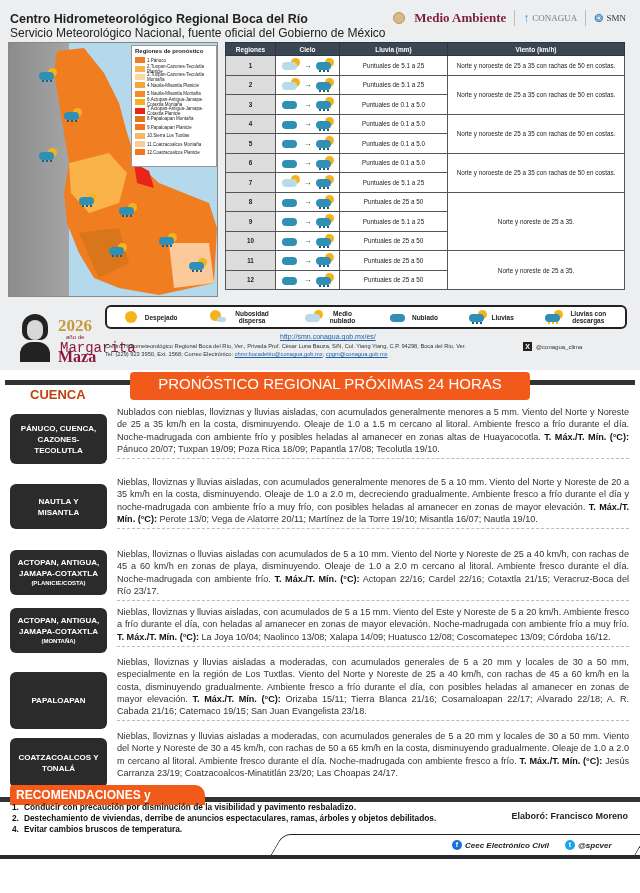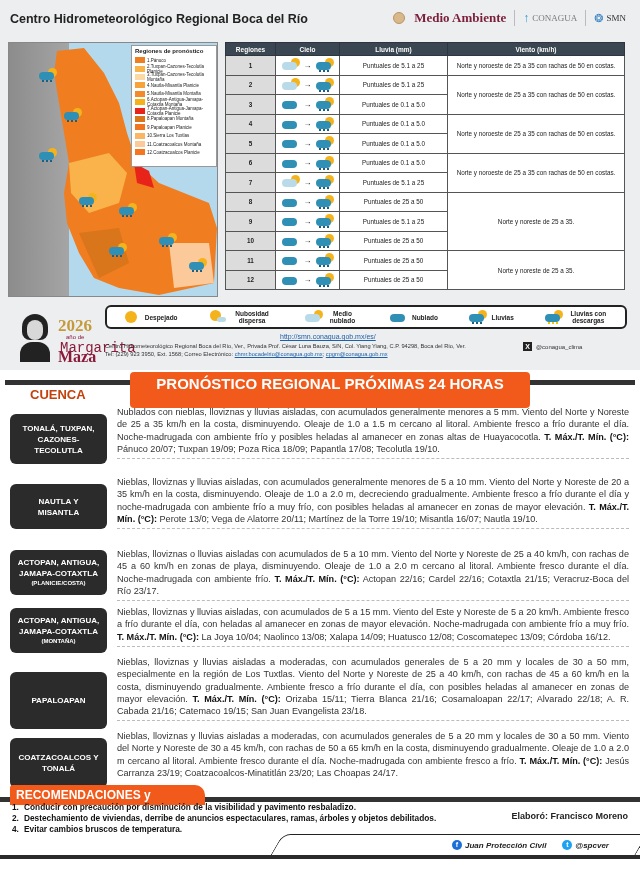--- a/index.html
+++ b/index.html
@@ -44,21 +44,21 @@
 .mm{position:absolute;left:10px;top:310px;width:92px;height:55px}
 .mm .face{position:absolute;left:10px;top:4px;width:30px;height:48px}
 .mm .face .hair{position:absolute;left:2px;top:0;width:26px;height:26px;border-radius:13px 13px 8px 8px;background:#222}
 .mm .face .skin{position:absolute;left:7px;top:6px;width:16px;height:20px;border-radius:8px;background:#d8d8d8}
 .mm .face .body{position:absolute;left:0;top:28px;width:30px;height:20px;border-radius:12px 12px 0 0;background:#222}
 .mm .yr{position:absolute;left:48px;top:6px;font-family:"Liberation Serif",serif;font-size:17px;font-weight:bold;color:#c49a3a}
 .mm .ad{position:absolute;left:56px;top:24px;font-size:6px;color:#8b1a3a}
 .mm .mg{position:absolute;left:50px;top:30px;font-size:14px;color:#8b1a3a;font-family:Liberation Mono, monospace}
 .mm .mz{position:absolute;left:48px;top:38px;font-size:16px;font-weight:bold;color:#8b1a3a;font-family:"Liberation Serif",serif}
 .bandline{position:absolute;left:5px;top:380px;width:630px;height:5px;background:#333}
-.banner{position:absolute;left:130px;top:372px;width:400px;height:36px;background:#f25a1c;border-radius:4px;color:#fff;font-weight:bold;font-size:15px;text-align:center;line-height:24px}
+.banner{position:absolute;left:130px;top:372px;width:400px;height:28px;background:#f25a1c;border-radius:4px;color:#fff;font-weight:normal;font-size:15px;text-align:center;line-height:24px}
 .cuenca{position:absolute;left:30px;top:387px;font-size:13px;font-weight:bold;color:#c2410c}
 .row{position:absolute;left:10px;width:620px}
 .row .badge{position:absolute;left:0;width:97px;background:#2b2b2b;color:#fff;border-radius:6px;font-weight:bold;font-size:8px;text-align:center;display:flex;flex-direction:column;align-items:center;justify-content:center;line-height:11px}
 .row .badge .sub{font-size:6px;line-height:9px}
 .row .txt{position:absolute;left:107px;width:512px;font-size:9.1px;line-height:12.3px;color:#333;text-align:justify;border-bottom:1px dashed #bbb;padding-bottom:3px}
 .row .txt b{color:#111}
 .recband{position:absolute;left:0;top:797px;width:640px;height:5px;background:#333}
 .recban{position:absolute;left:10px;top:785px;width:195px;height:20px;background:#f25a1c;color:#fff;font-weight:bold;font-size:12px;line-height:20px;padding-left:6px;border-radius:3px 10px 0 0}
 .recs{position:absolute;left:12px;top:802px;font-size:8.3px;font-weight:bold;color:#111;line-height:11.2px;list-style:none}
 .recs li span.n{display:inline-block;width:12px}
@@ -69,20 +69,21 @@
 .fb,.tw{width:10px;height:10px;border-radius:50%;background:#1d6fd8;color:#fff;font-size:7px;text-align:center;line-height:10px;font-style:normal}
 .tw{background:#1da1f2}
 .bottomline{position:absolute;left:0;top:855px;width:640px;height:4px;background:#2b2b2b}
 </style>
 </head>
 <body>
 
 <div class="top">
   <div class="hdr">
     <div class="t1">Centro Hidrometeorológico Regional Boca del Río</div>
+    <div class="t2">Servicio Meteorológico Nacional, fuente oficial del Gobierno de México</div>
   </div>
   <div class="logos">
     <div class="logo-ma">
         <span class="seal"></span>
         <span>Medio Ambiente</span>
       </div>
     <div class="sep"></div>
     <div class="logo-cn">
         <span style="color:#2e9bd6;font-size:12px">↑</span>
         <span>CONAGUA</span>
@@ -489,21 +490,21 @@
       <span>@conagua_clima</span>
     </div>
 </div>
 
 <div class="bandline"></div>
 <div class="banner">PRONÓSTICO REGIONAL PRÓXIMAS 24 HORAS</div>
 <div class="cuenca">CUENCA</div>
 
 <div class="row" style="top:406px">
   <div class="badge" style="top:8px;height:50px">
-      <span style="padding:0 8px">TONALÁ, TUXPAN, CAZONES-TECOLUTLA</span>
+      <span style="padding:0 8px">PÁNUCO, CUENCA, CAZONES-TECOLUTLA</span>
     </div>
   <div class="txt" style="top:0"><span>Nublados con nieblas, lloviznas y lluvias aisladas, con acumulados generalmente menores a 5 mm. Viento del Norte y Noreste de 25 a 35 km/h en la costa, disminuyendo. Oleaje de 1.0 a 1.5 m cercano al litoral. Ambiente fresco a frío durante el día. Noche-madrugada con ambiente frío y posibles heladas al amanecer en zonas altas de Huayacocotla.</span> <b>T. Máx./T. Mín. (°C):</b> <span>Pánuco 20/07; Tuxpan 19/09; Poza Rica 18/09; Papantla 17/08; Tecolutla 19/10.</span></div>
 </div>
 <div class="row" style="top:476px">
   <div class="badge" style="top:8px;height:45px">
       <span style="padding:0 24px">NAUTLA Y MISANTLA</span>
     </div>
   <div class="txt" style="top:0"><span>Nieblas, lloviznas y lluvias aisladas, con acumulados generalmente menores de 5 a 10 mm. Viento del Norte y Noreste de 20 a 35 km/h en la costa, disminuyendo. Oleaje de 1.0 a 2.0 m, decreciendo gradualmente. Ambiente fresco a frío durante el día y noche-madrugada con ambiente frío a muy frío, con posibles heladas al amanecer en zonas de mayor elevación.</span> <b>T. Máx./T. Mín. (°C):</b> <span>Perote 13/0; Vega de Alatorre 20/11; Martínez de la Torre 19/10; Misantla 16/07; Nautla 19/10.</span></div>
 </div>
 <div class="row" style="top:548px">
@@ -539,20 +540,20 @@
   <li><span class="n">1.</span><span>Conducir con precaución por disminución de la visibilidad y pavimento resbaladizo.</span></li>
   <li><span class="n">2.</span><span>Destechamiento de viviendas, derribe de anuncios espectaculares, ramas, árboles y objetos debilitados.</span></li>
   <li><span class="n">4.</span><span>Evitar cambios bruscos de temperatura.</span></li>
 </ol>
 <div class="elab">Elaboró: Francisco Moreno</div>
 
 <div class="social"></div>
 <div class="socialin">
   <div class="s">
       <span class="fb">f</span>
-      <span>Juan Protección Civil</span>
+      <span>Ceec Electrónico Civil</span>
     </div>
   <div class="s">
       <span class="tw">t</span>
       <span>@spcver</span>
     </div>
 </div>
 <div class="bottomline"></div>
 
 </body></html>

